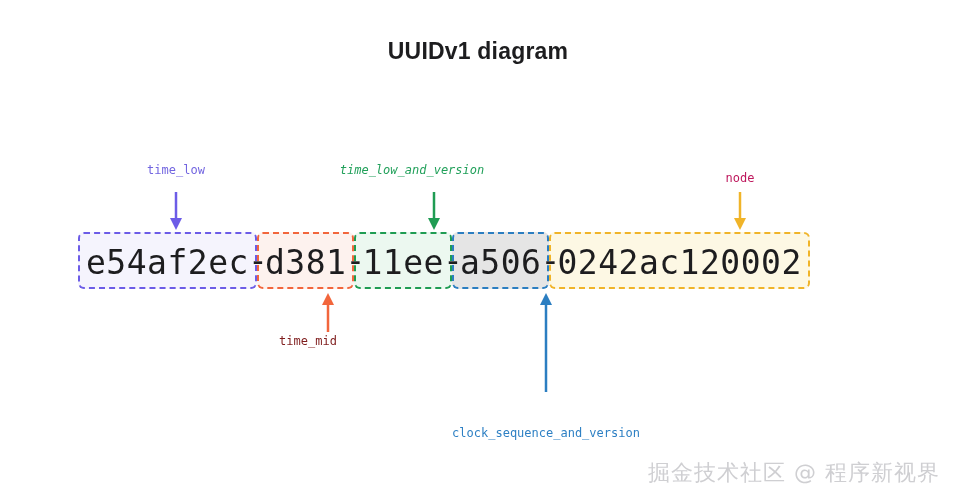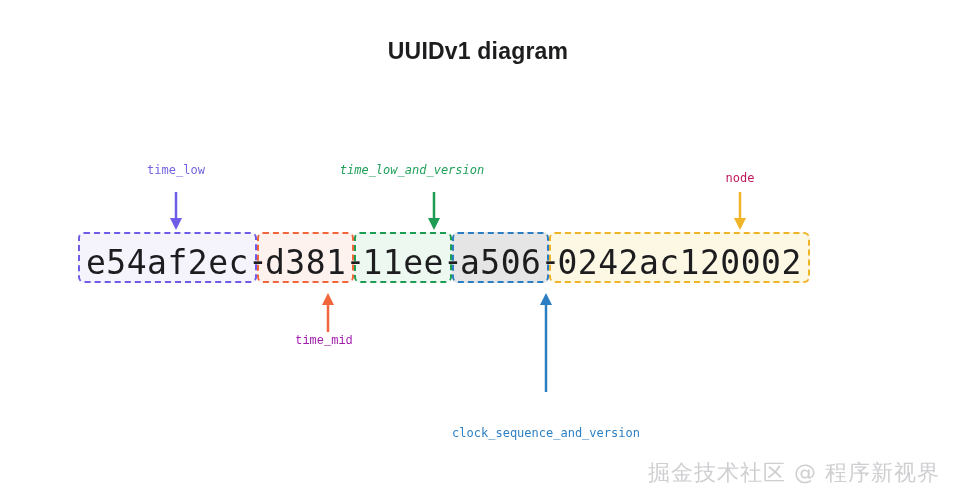--- a/index.html
+++ b/index.html
@@ -31,21 +31,21 @@
     font-weight: 700;
     color: #1d1d1f;
     letter-spacing: 0.2px;
   }
 
   
   .uuid-row {
     position: absolute;
     left: 78px;
     top: 232px;
-    height: 51px;
+    height: 57px;
     display: flex;
     align-items: stretch;
     font-family: "DejaVu Sans Mono", "Liberation Mono", monospace;
     font-size: 33px;
     line-height: 57px;
     color: #1d1d1f;
     white-space: pre;
   }
 
   .seg {
@@ -98,21 +98,21 @@
   .field-label {
     position: absolute;
     font-family: "DejaVu Sans Mono", "Liberation Mono", monospace;
     font-size: 12px;
     white-space: nowrap;
     transform: translateX(-50%);
   }
   .label-time-low            { left: 176px; top: 163px; color: #7265e0; }
   .label-time-low-version    { left: 412px; top: 163px; color: #21a05a; font-style: italic; }
   .label-node                { left: 740px; top: 171px; color: #be185d; }
-  .label-time-mid            { left: 324px; top: 334px; color: #a21caf; font-family: Liberation Mono, monospace; }
+  .label-time-mid            { left: 308px; top: 334px; color: #7f1d1d; }
   .label-clock-seq           { left: 546px; top: 394px; color: #2e80c4; margin-top: 32px; }
 
   
   .arrow {
     position: absolute;
     transform: translateX(-50%);
   }
   .arrow svg { display: block; }
 
   .arrow-time-low         { left: 176px; top: 192px; }

